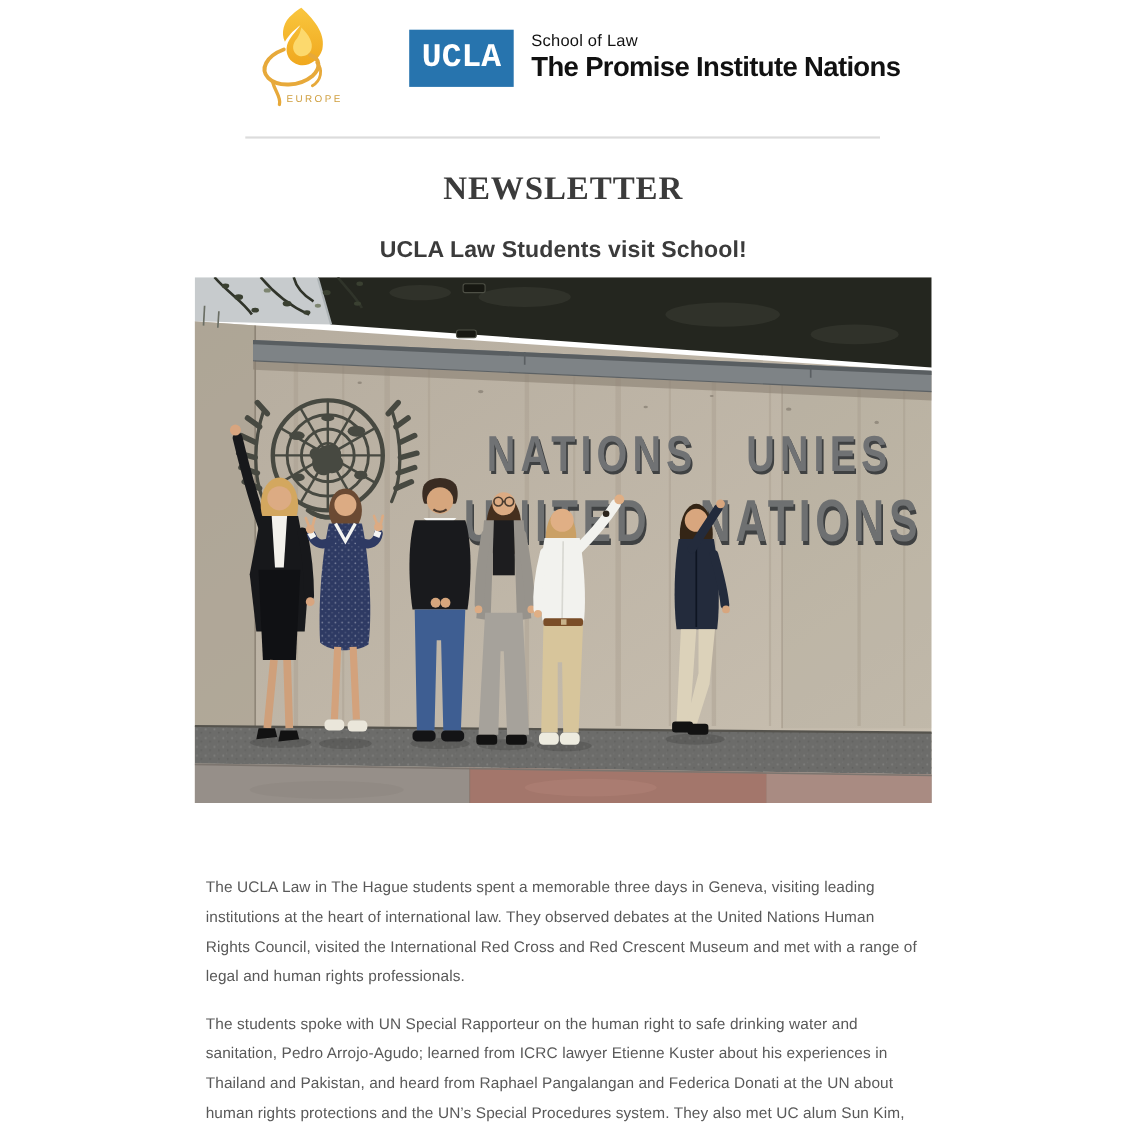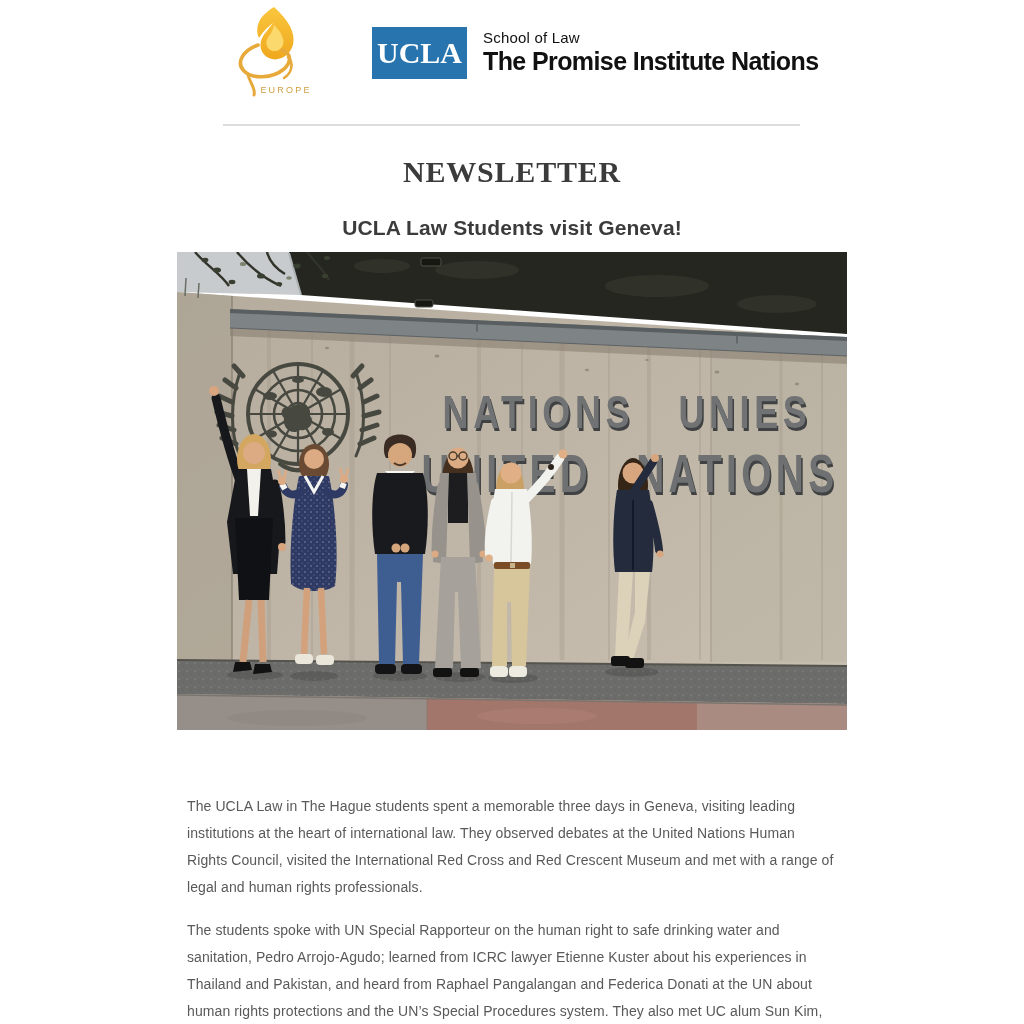--- a/index.html
+++ b/index.html
@@ -13,21 +13,21 @@
   .column{width:670px;margin:0 auto;position:relative;}
   
   .header{position:relative;height:125px;}
   .flame-logo{position:absolute;left:51px;top:5px;width:90px;height:92px;}
   .ucla-box{
     position:absolute;left:195px;top:27px;width:95px;height:52px;
     display:flex;align-items:center;justify-content:center;
   }
   .ucla-box span{
     color:#ffffff;font-weight:bold;font-size:30px;letter-spacing:0px;
-    font-family:Liberation Serif, serif;
+    font-family:Liberation Mono, monospace;
   }
   .lockup{position:absolute;left:306px;top:29px;color:#111111;}
   .lockup .school{font-size:15px;line-height:18px;letter-spacing:0.2px;}
   .lockup .institute{font-size:25px;line-height:27px;font-weight:bold;letter-spacing:-0.6px;margin-top:1px;}
   .divider{
     position:absolute;left:46px;top:124px;width:577px;height:0;
     border-top:2px solid #dcdcdc;
   }
   
   .newsletter-title{
@@ -82,21 +82,21 @@
 
       <div class="lockup">
         <div class="school">School of Law</div>
         <div class="institute">The Promise Institute Nations</div>
       </div>
 
       <div class="divider"></div>
     </div>
 
     <h1 class="newsletter-title">NEWSLETTER</h1>
-    <h2 class="article-title">UCLA Law Students visit Geneva!</h2>
+    <h2 class="article-title">UCLA Law Students visit School!</h2>
 
     <div class="photo-wrap">
       <svg width="670" height="478" viewBox="0 0 670 478">
         <defs>
           <linearGradient id="wallG" x1="0" y1="0" x2="1" y2="1">
             <stop offset="0" stop-color="#b5ac9e"></stop>
               <stop offset="1" stop-color="#c9c0b1"></stop>
           </linearGradient>
           <pattern id="dotp" width="6" height="6" patternUnits="userSpaceOnUse">
             <circle cx="2" cy="2" r="0.8" fill="#ffffff" opacity="0.8"></circle>

